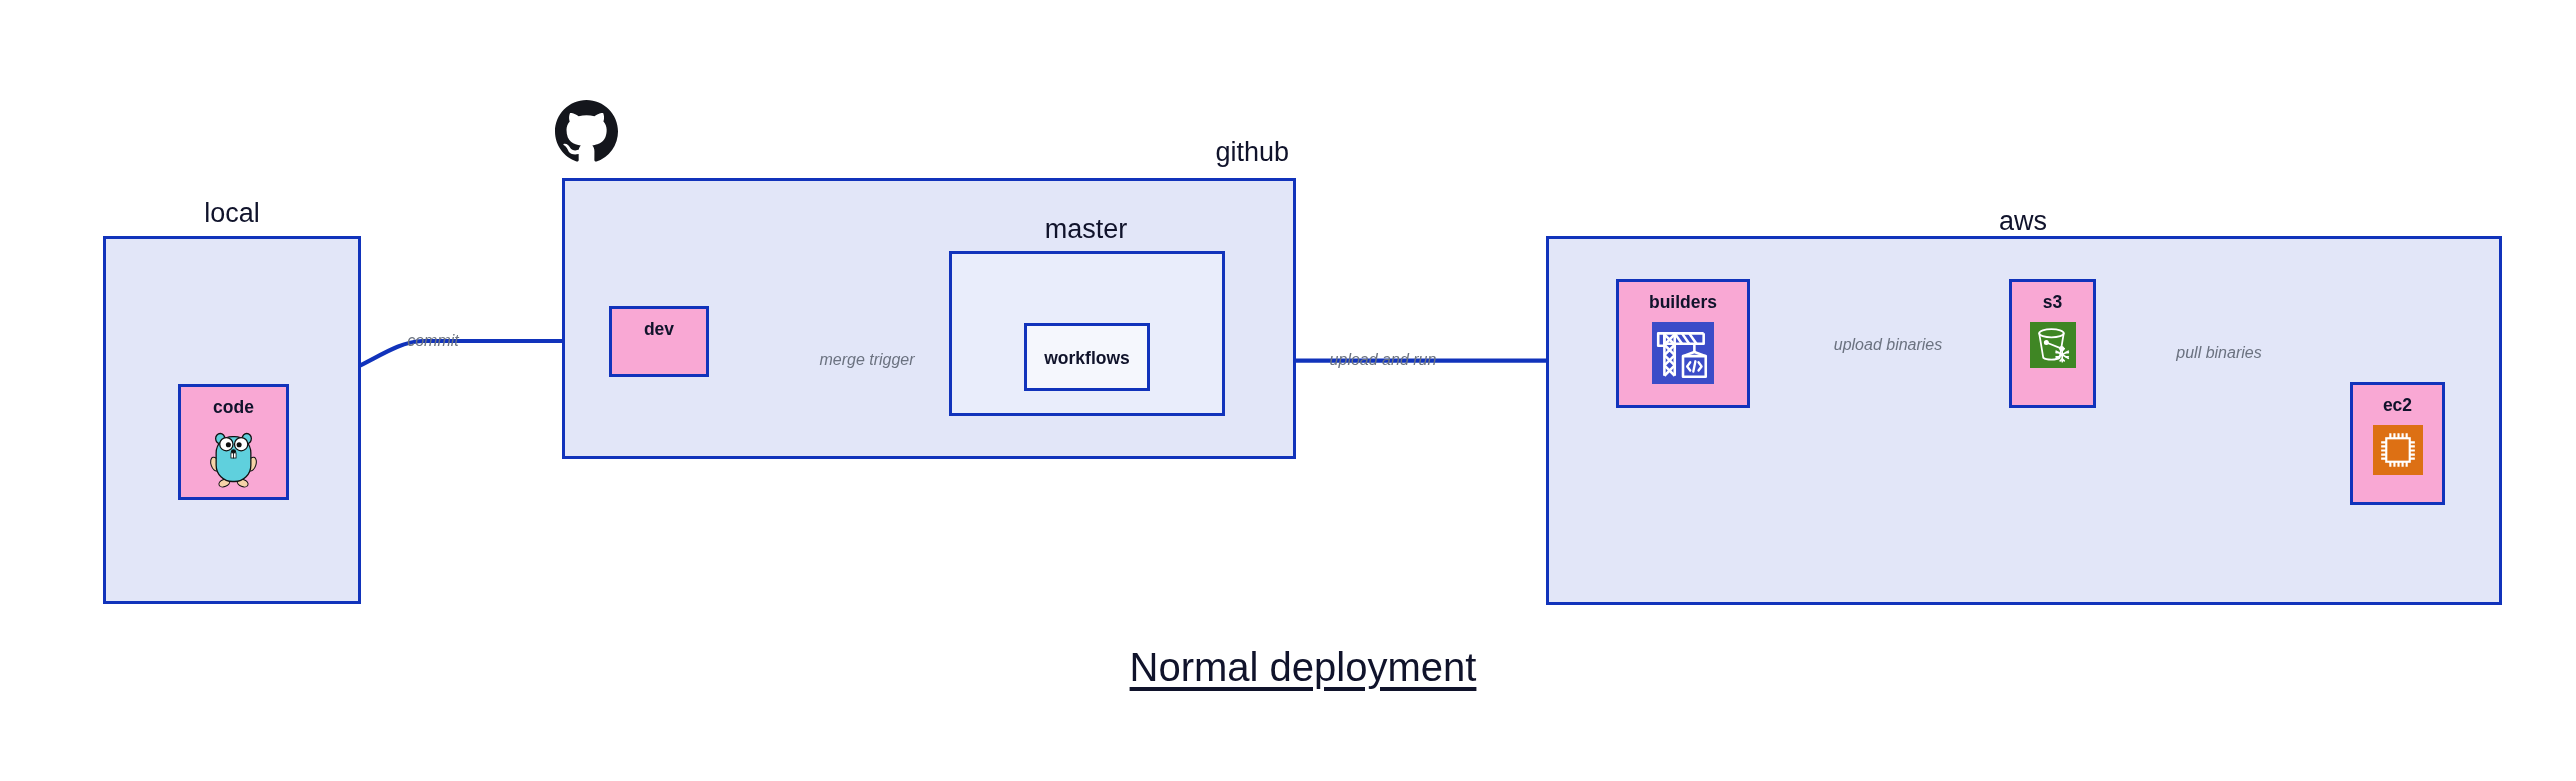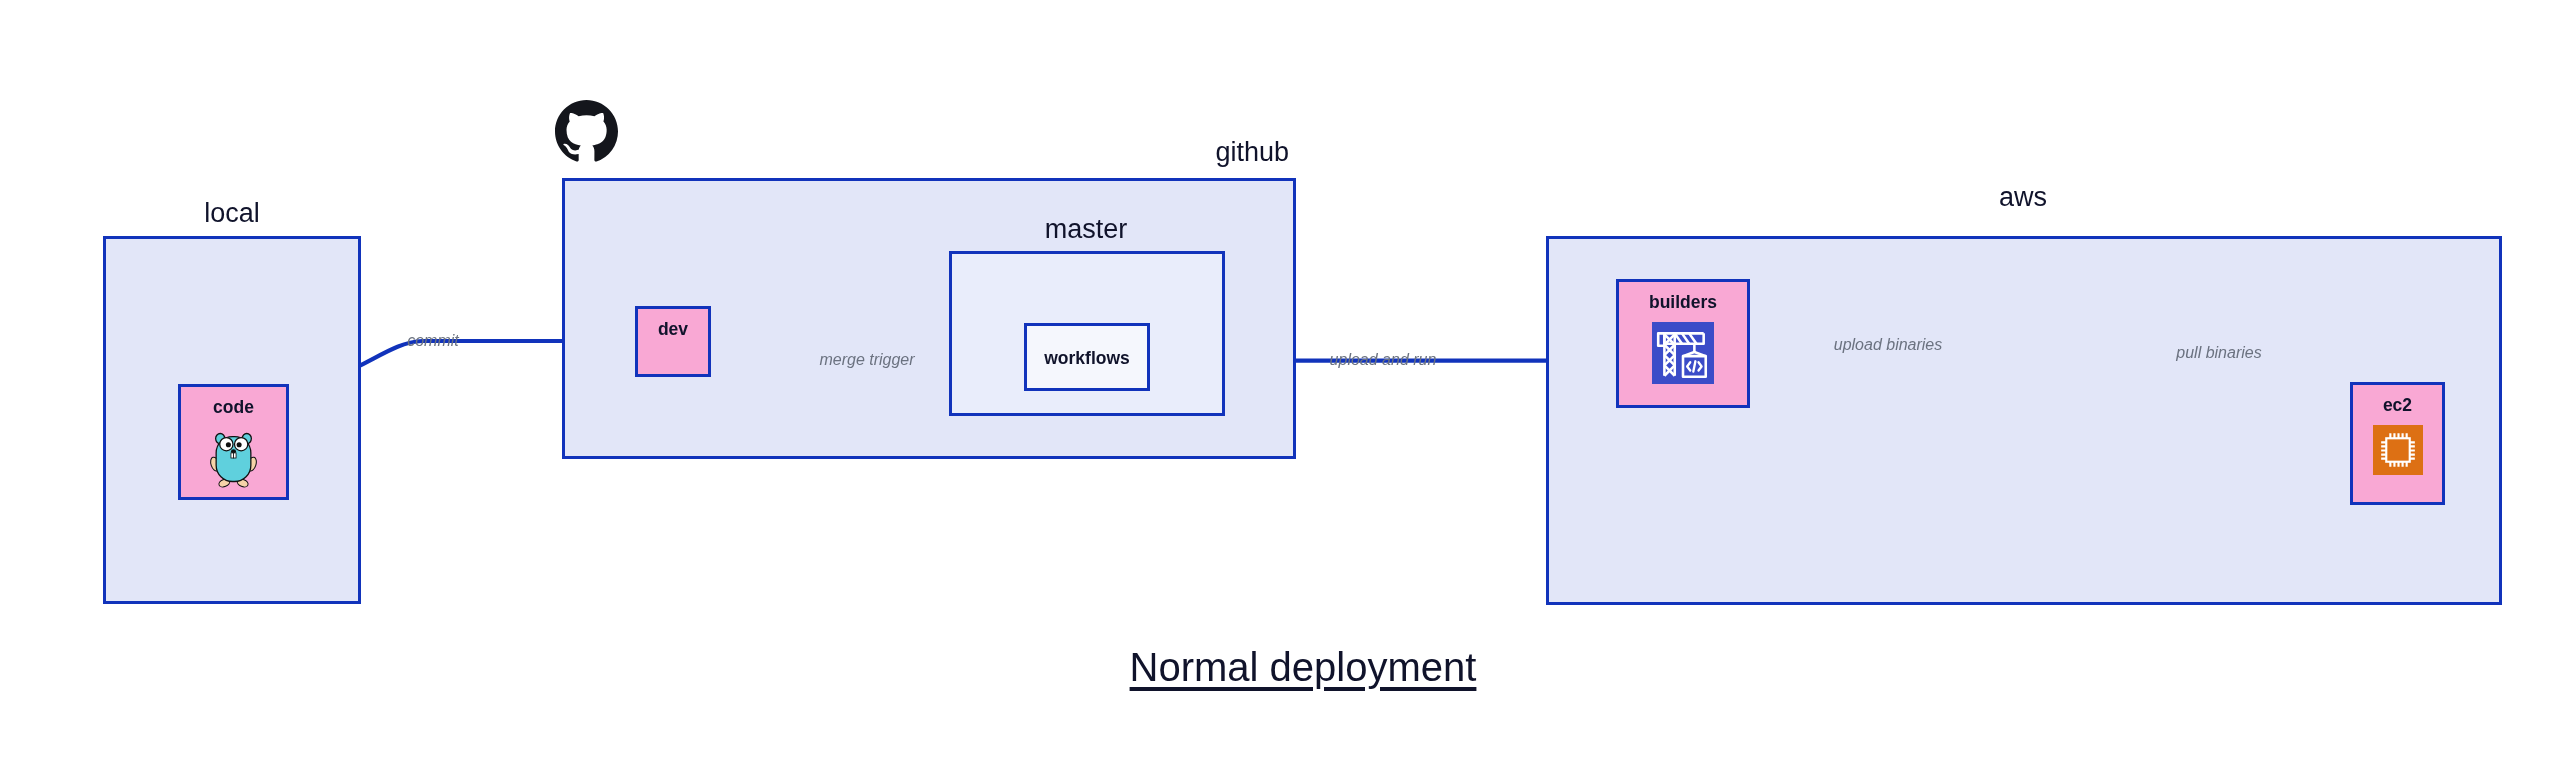--- a/index.html
+++ b/index.html
@@ -169,33 +169,33 @@
       <path fill="#14161c" d="M8 0C3.58 0 0 3.58 0 8c0 3.54 2.29 6.53 5.47 7.59.4.07.55-.17.55-.38
         0-.19-.01-.82-.01-1.49-2.01.37-2.53-.49-2.69-.94-.09-.23-.48-.94-.82-1.13-.28-.15-.68-.52-.01-.53.63-.01
         1.08.58 1.23.82.72 1.21 1.87.87 2.33.66.07-.52.28-.87.51-1.07-1.78-.2-3.64-.89-3.64-3.95
         0-.87.31-1.59.82-2.15-.08-.2-.36-1.02.08-2.12 0 0 .67-.21 2.2.82.64-.18 1.32-.27
         2-.27.68 0 1.36.09 2 .27 1.53-1.04 2.2-.82 2.2-.82.44 1.1.16 1.92.08 2.12.51.56.82
         1.27.82 2.15 0 3.07-1.87 3.75-3.65 3.95.29.25.54.73.54 1.48 0 1.07-.01 1.93-.01
         2.2 0 .21.15.46.55.38A8.01 8.01 0 0 0 16 8c0-4.42-3.58-8-8-8z"></path>
     </svg>
   </div>
 
-  <div class="node" style="left:635px; top:306px; width:76px; height:71px;">
+  <div class="node" style="left:609px; top:306px; width:100px; height:71px;">
     <div class="node-title">dev</div>
   </div>
 
   <div class="group inner" style="left:949px; top:251px; width:276px; height:165px;"></div>
   <div class="group-label center" style="left:1086px; top:216px;">master</div>
 
   <div class="node" style="left:1024px; top:323px; width:126px; height:68px; background:#f5f7fd;">
     <div class="node-title" style="margin-top:24px;">workflows</div>
   </div>
 
   <div class="group" style="left:1546px; top:236px; width:956px; height:369px;"></div>
-  <div class="group-label center" style="left:2023px; top:184px;">aws</div>
+  <div class="group-label center" style="left:2023px; top:208px;">aws</div>
 
   <div class="node" style="left:1616px; top:279px; width:134px; height:129px;">
     <div class="node-title">builders</div>
     <span class="node-icon">
       <svg width="62" height="62" viewBox="0 0 120 120" xmlns="http://www.w3.org/2000/svg">
         <rect x="0" y="0" width="120" height="120" fill="#3b4cc8"></rect>
         <g fill="none" stroke="#ffffff" stroke-width="5" stroke-linejoin="round">
 
           <path d="M 24 24 L 24 104 M 44 24 L 44 104"></path>
           <path d="M 24 24 L 44 44 M 44 24 L 24 44 M 24 44 L 44 64 M 44 44 L 24 64
@@ -213,20 +213,46 @@
         </g>
         <g fill="none" stroke="#ffffff" stroke-width="4.5" stroke-linecap="round" stroke-linejoin="round">
           <path d="M 74 78 L 68 86 L 74 94"></path>
           <path d="M 90 78 L 96 86 L 90 94"></path>
           <path d="M 84 76 L 80 96"></path>
         </g>
       </svg>
     </span>
   </div>
 
+  <div class="node" style="left:2009px; top:279px; width:87px; height:129px;">
+    <div class="node-title">s3</div>
+    <span class="node-icon">
+      <svg width="46" height="46" viewBox="0 0 90 90" xmlns="http://www.w3.org/2000/svg">
+        <rect x="0" y="0" width="90" height="90" fill="#3f8624"></rect>
+        <g fill="none" stroke="#ffffff" stroke-width="3.4" stroke-linecap="round" stroke-linejoin="round">
+
+          <path d="M 18 22 L 26 70 C 32 75 52 75 58 70 L 66 22"></path>
+
+          <ellipse cx="42" cy="22" rx="24" ry="8"></ellipse>
+
+          <path d="M 32 40 L 62 52"></path>
+          <circle cx="32" cy="40" r="3.2" fill="#ffffff"></circle>
+          <circle cx="62" cy="52" r="3.2" fill="#ffffff"></circle>
+        </g>
+
+        <g fill="none" stroke="#ffffff" stroke-width="3.2" stroke-linecap="round">
+          <path d="M 63 50 L 63 78 M 51 57 L 75 71 M 75 57 L 51 71"></path>
+          <path d="M 63 56 L 59 52 M 63 56 L 67 52
+                   M 63 72 L 59 76 M 63 72 L 67 76
+                   M 56 60 L 51 60 M 70 68 L 75 68
+                   M 56 68 L 51 68 M 70 60 L 75 60"></path>
+        </g>
+      </svg>
+    </span>
+  </div>
 
   <div class="node" style="left:2350px; top:382px; width:95px; height:123px;">
     <div class="node-title">ec2</div>
     <span class="node-icon">
       <svg width="50" height="50" viewBox="0 0 98 98" xmlns="http://www.w3.org/2000/svg">
         <rect x="0" y="0" width="98" height="98" fill="#dd7014"></rect>
         <g fill="none" stroke="#ffffff" stroke-width="4.2">
           <rect x="26" y="26" width="46" height="46"></rect>
 
           <path d="M 34 26 L 34 16 M 42 26 L 42 16 M 50 26 L 50 16 M 58 26 L 58 16 M 66 26 L 66 16"></path>

